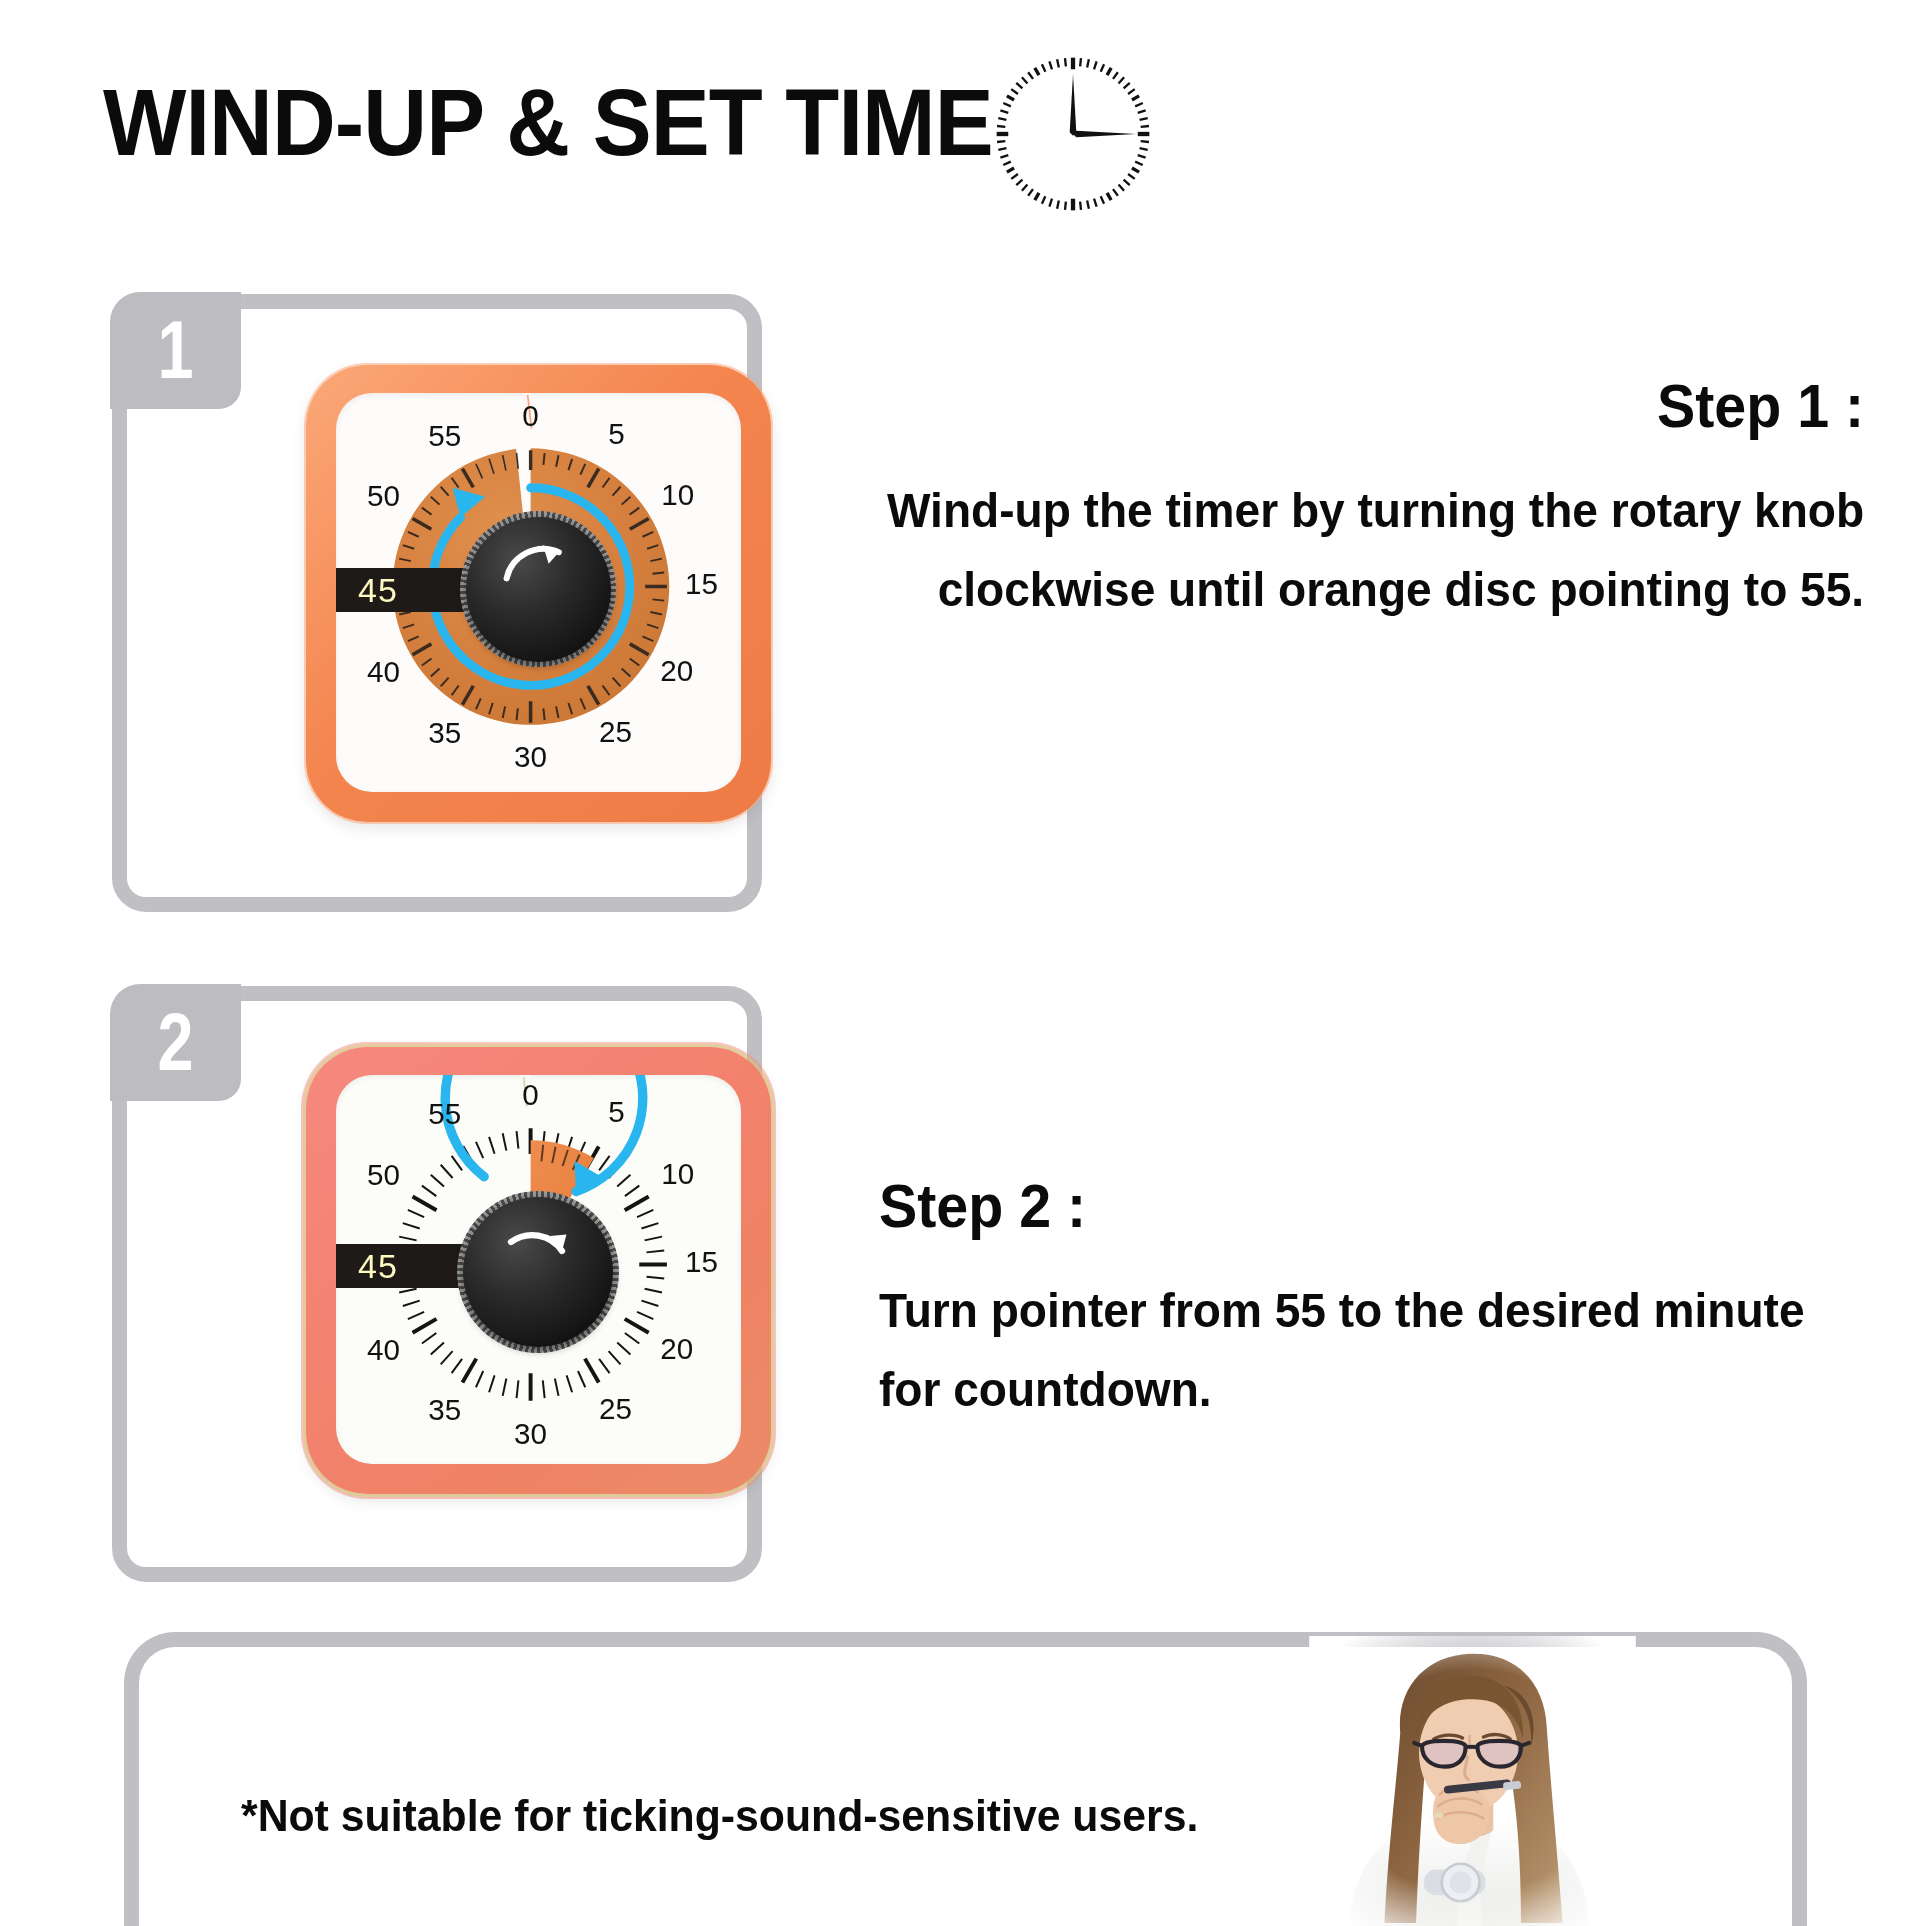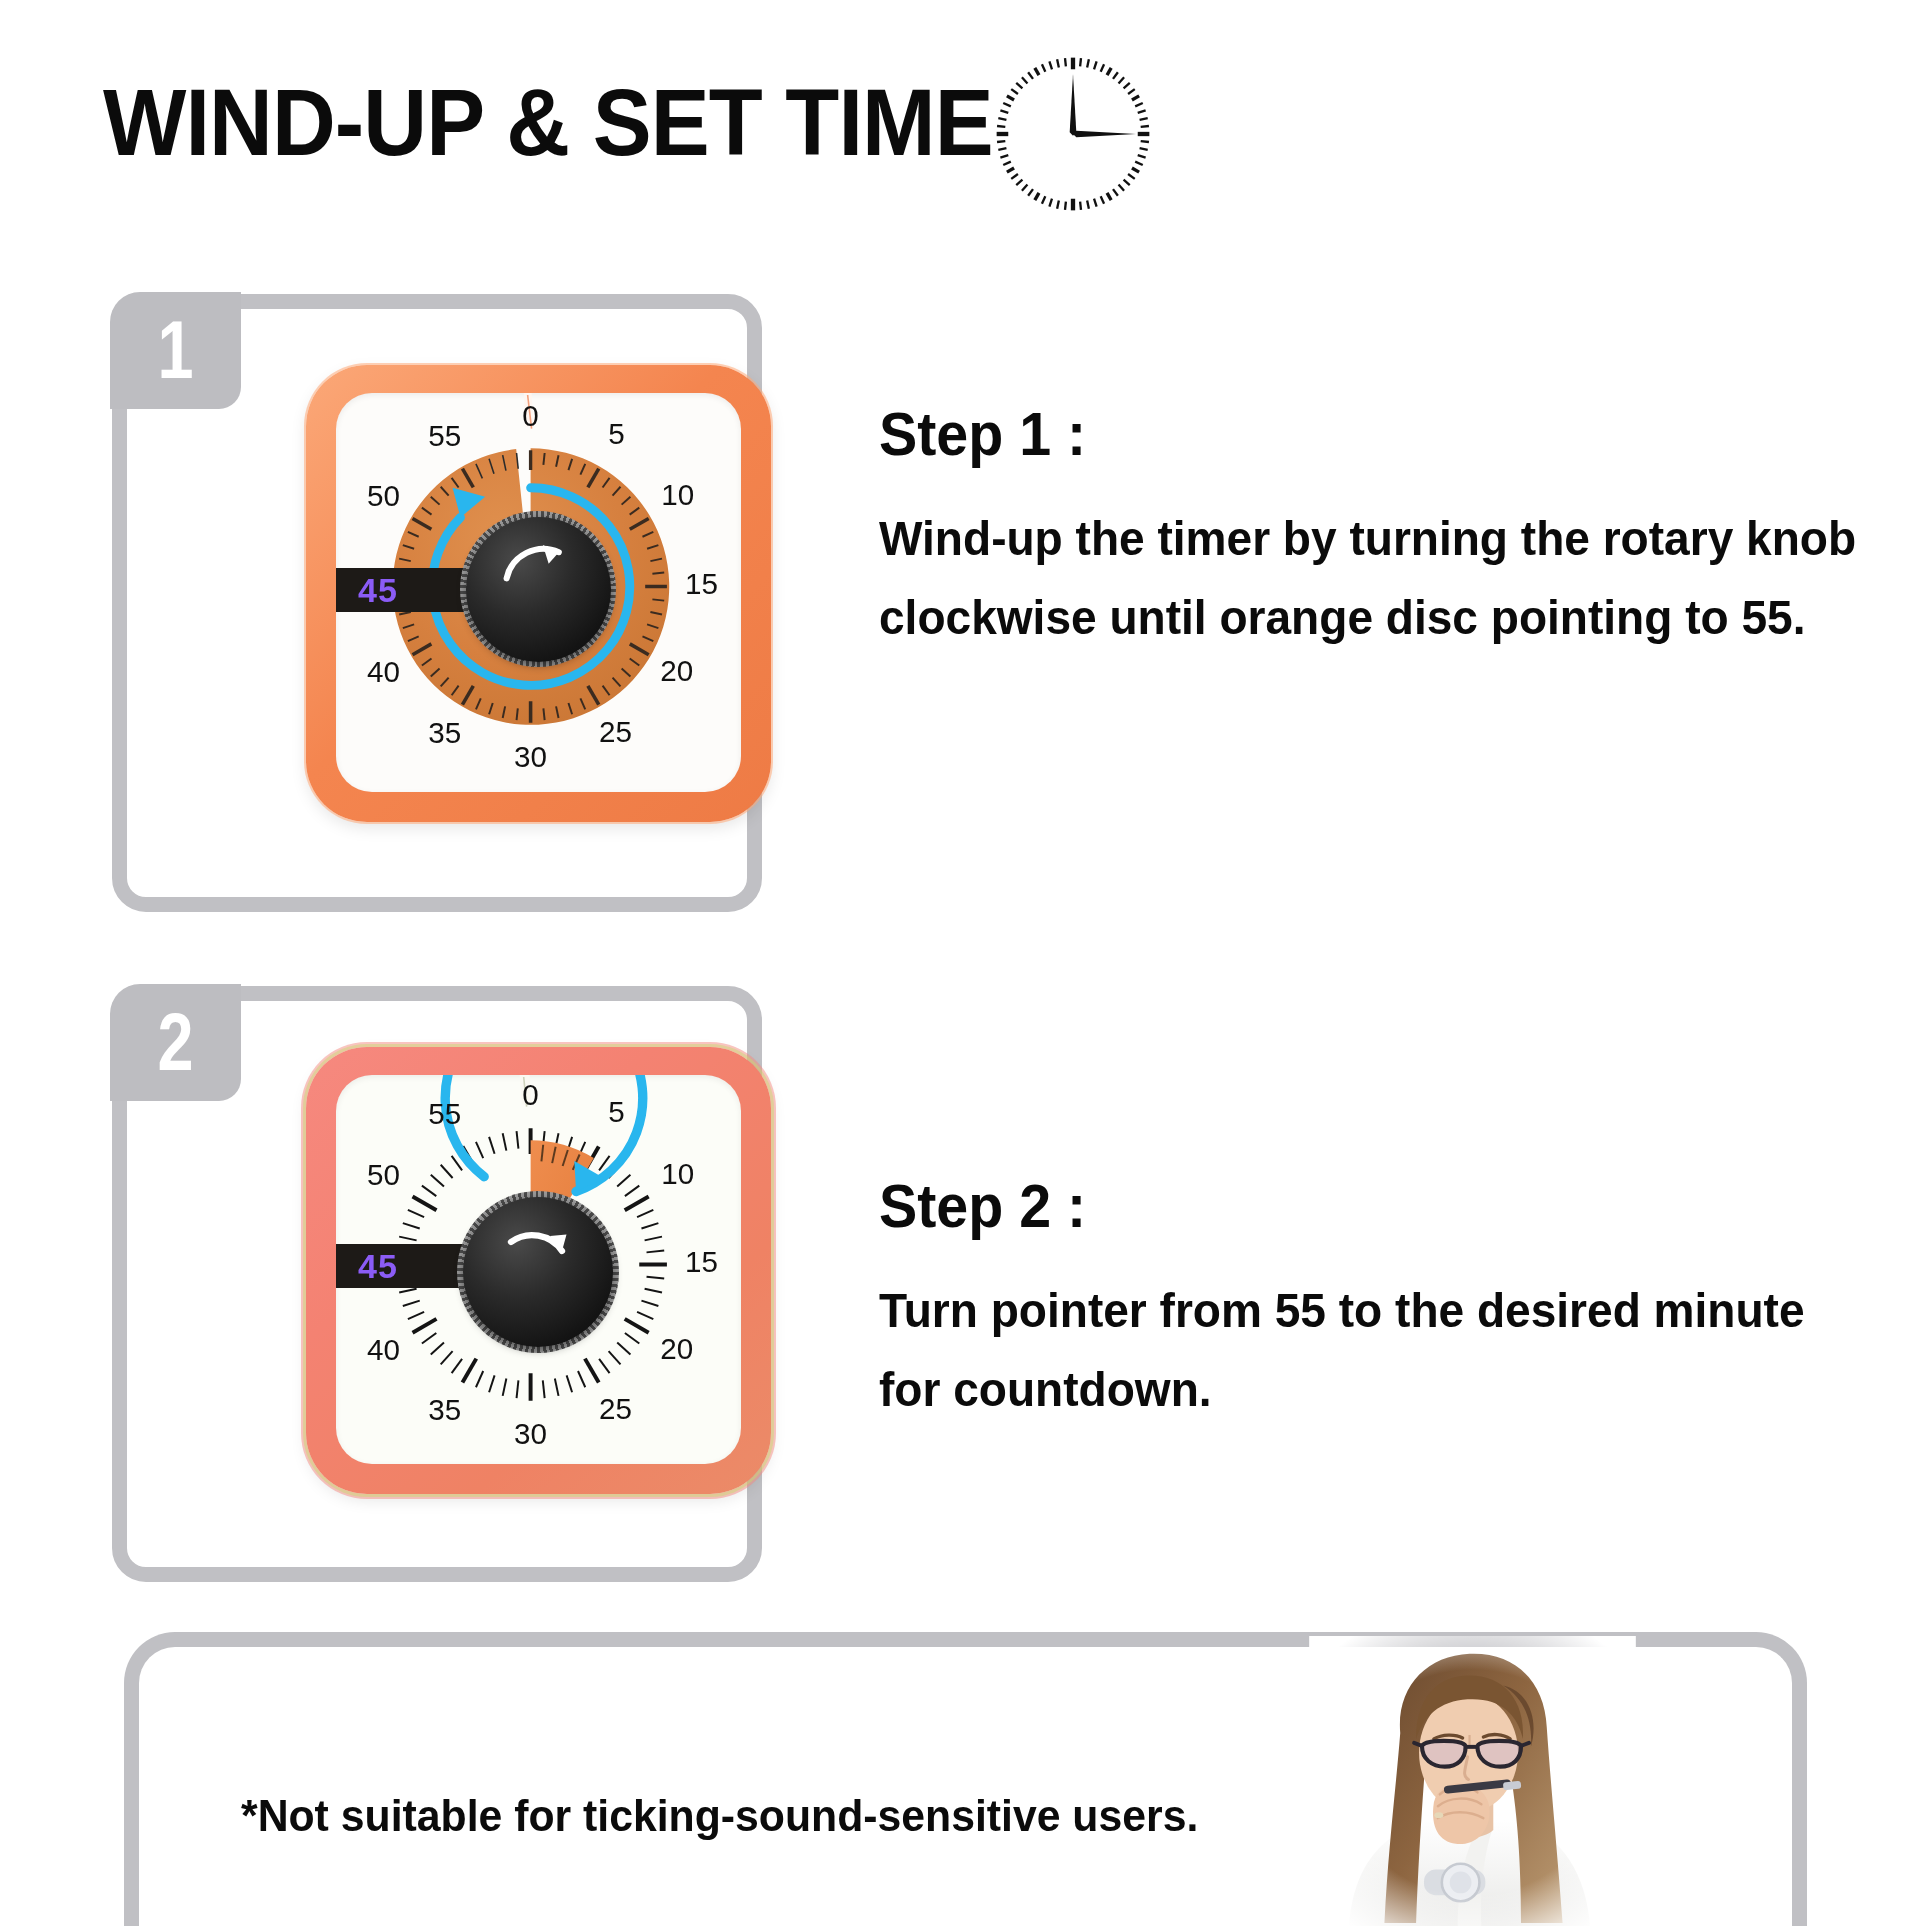--- a/index.html
+++ b/index.html
@@ -87,21 +87,21 @@
   
   .brand-band{
     position:absolute;
     left:-4px;
     width:259px;height:44px;
     background:#1d1a17;
     display:flex;align-items:center;
     z-index:4;
   }
   .brand-band .num45{
-    color:#8b5cf6;font-size:34px;font-weight:700;
+    color:#fef9c3;font-size:34px;font-weight:400;
     margin-left:26px;letter-spacing:1px;
     font-family:"Liberation Sans", sans-serif;
   }
   .brand-logo{
     position:absolute;left:180px;top:4px;
     color:#fff;font-size:14px;line-height:15px;
     font-weight:700;letter-spacing:0.5px;
     font-family:"Liberation Sans", sans-serif;
     opacity:.92;
   }
@@ -375,21 +375,21 @@
         <div class="knob" style="left:130px;top:124px;width:145px;height:145px;">
           <svg class="knob-arrow" viewBox="0 0 60 60">
             <path d="M8,34 A26,26 0 0 1 44,16" fill="none" stroke="#ffffff" stroke-width="4.2" stroke-linecap="round"></path>
             <path d="M44,16 L33,11 L37,24 Z" fill="#ffffff"></path>
           </svg>
         </div>
       </div>
     </div>
   </div>
 
-  <div class="step-block" style="left:879px;top:404px;">
+  <div class="step-block" style="left:879px;top:376px;text-align:right;">
     <div class="step-head">Step 1 :</div>
     <div class="step-body">Wind-up the timer by turning the rotary knob clockwise until orange disc pointing to 55.</div>
   </div>
 
   <div class="card" style="left:112px;top:986px;width:650px;height:596px;">
     <div class="card-frame"></div>
     <div class="badge">
       <span>2</span>
     </div>
 

